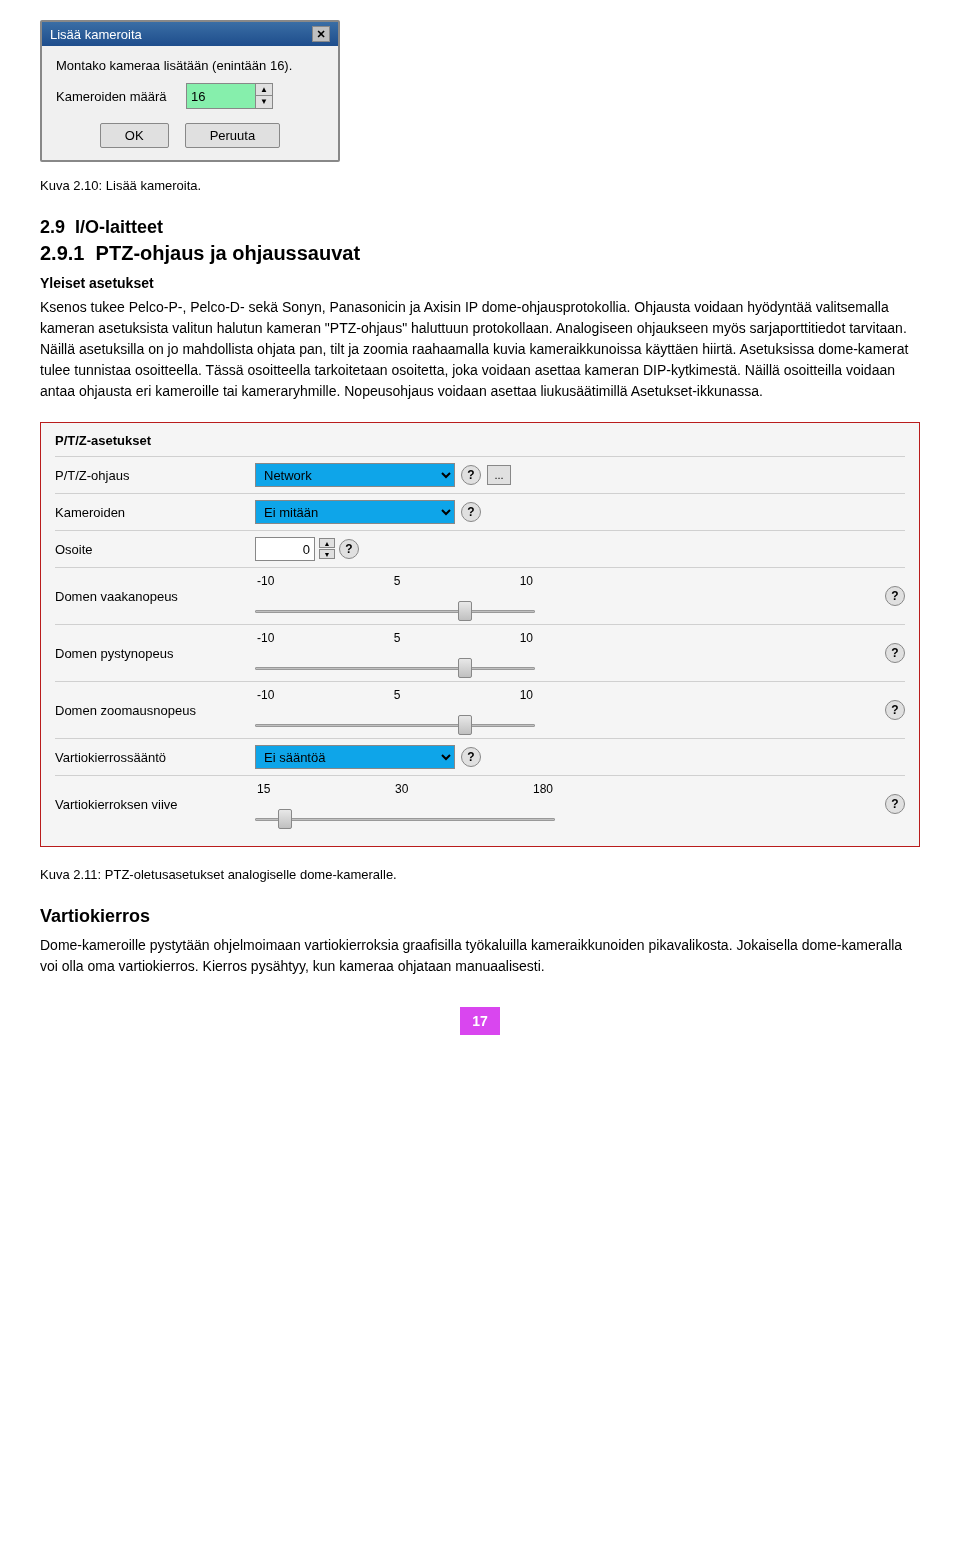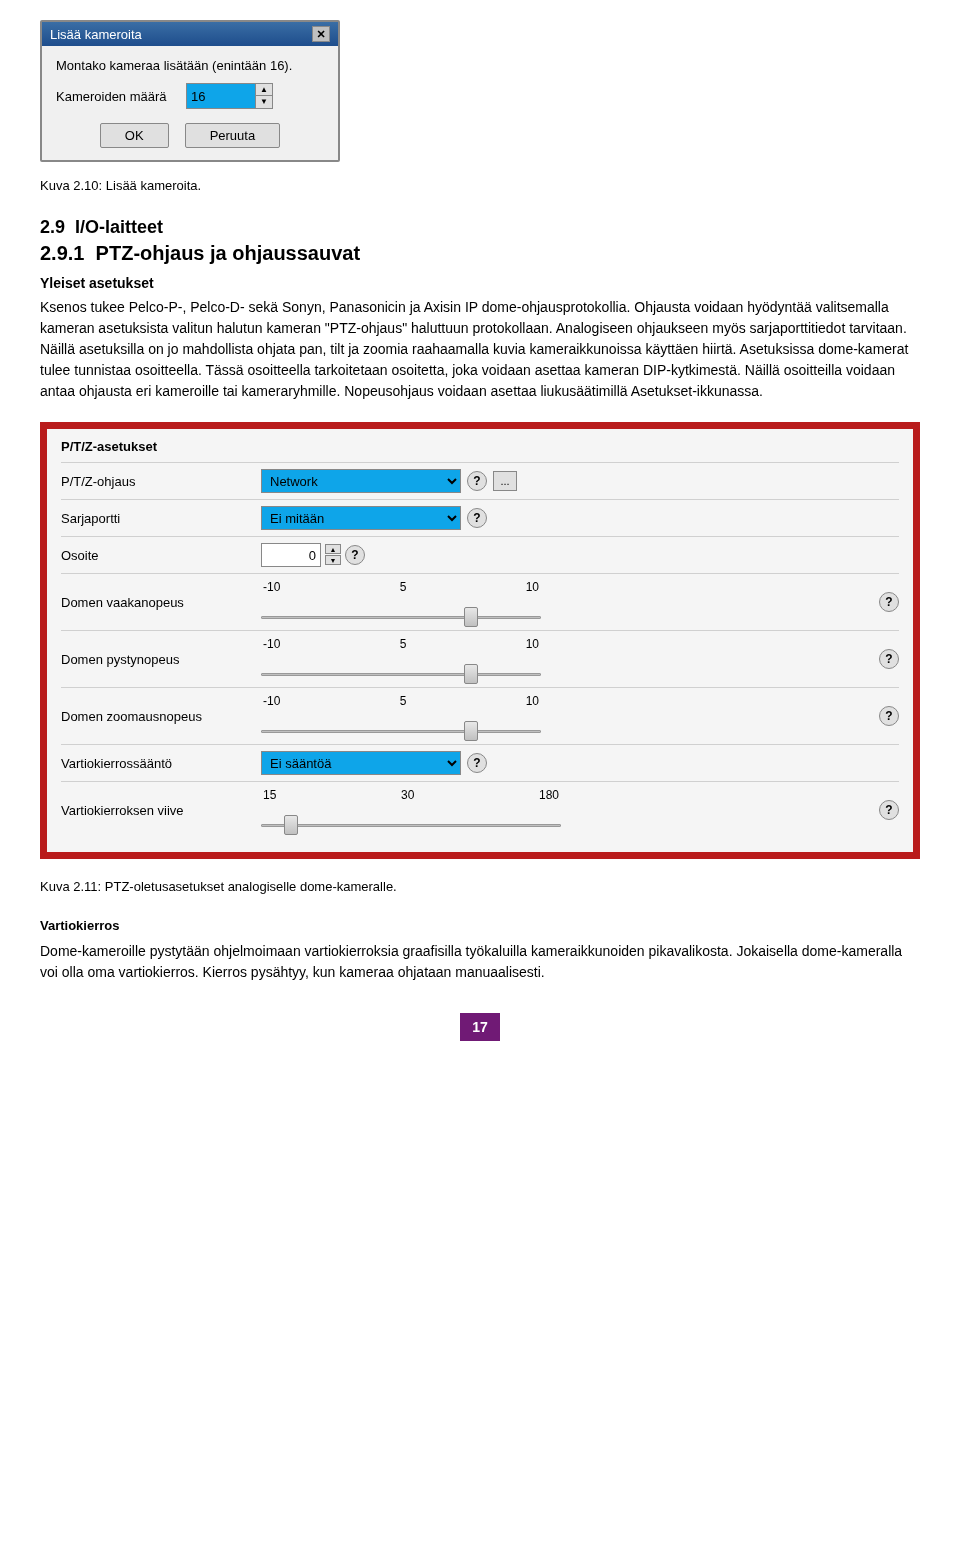--- a/index.html
+++ b/index.html
@@ -60,21 +60,21 @@
     .dialog-field-label {
       font-size: 13px;
       width: 130px;
     }
     .dialog-input-wrapper {
       display: flex;
       align-items: stretch;
     }
     .dialog-input {
       border: 1px solid #888;
-      background: #0ea5e9;
+      background: #86efac;
       width: 70px;
       padding: 2px 4px;
       font-size: 13px;
     }
     .dialog-spin-btns {
       display: flex;
       flex-direction: column;
       border: 1px solid #888;
       border-left: none;
     }
@@ -119,21 +119,21 @@
       margin-bottom: 6px;
     }
     .body-text {
       font-size: 14px;
       line-height: 1.5;
       margin-bottom: 10px;
     }
 
     
     .settings-panel {
-      border: 7px solid #b91c1c;
+      border: 1px solid #b91c1c;
       background: #f5f5f5;
       margin: 20px 0;
       padding: 10px 14px 14px 14px;
       width: 100%;
     }
     .panel-title {
       font-size: 13px;
       font-weight: bold;
       margin-bottom: 8px;
       color: #000;
@@ -287,33 +287,33 @@
       align-items: center;
     }
 
     
     .page-number-wrapper {
       display: flex;
       justify-content: center;
       margin-top: 30px;
     }
     .page-number {
-      background: #701a75;
+      background: #d946ef;
       color: #fff;
       width: 40px;
       height: 28px;
       display: flex;
       align-items: center;
       justify-content: center;
       font-size: 14px;
       font-weight: bold;
     }
 
     .vartiokierros-heading {
-      font-size: 13px;
+      font-size: 18px;
       font-weight: bold;
       margin-top: 20px;
       margin-bottom: 8px;
     }
 
     .section-number {
       font-size: 18px;
       font-weight: bold;
       margin-top: 20px;
       margin-bottom: 4px;
@@ -379,21 +379,21 @@
           <option>Pelco-P</option>
           <option>Pelco-D</option>
         </select>
         <div class="help-btn">?</div>
         <div class="more-btn">...</div>
       </div>
     </div>
   </div>
 
   <div class="settings-row">
-    <span class="settings-label">Sarjaportti</span>
+    <span class="settings-label">Kameroiden</span>
     <div class="settings-control">
       <div class="dropdown-wrapper">
         <select class="dropdown-select">
           <option>Ei mitään</option>
           <option>COM1</option>
           <option>COM2</option>
         </select>
         <div class="help-btn">?</div>
       </div>
     </div>

